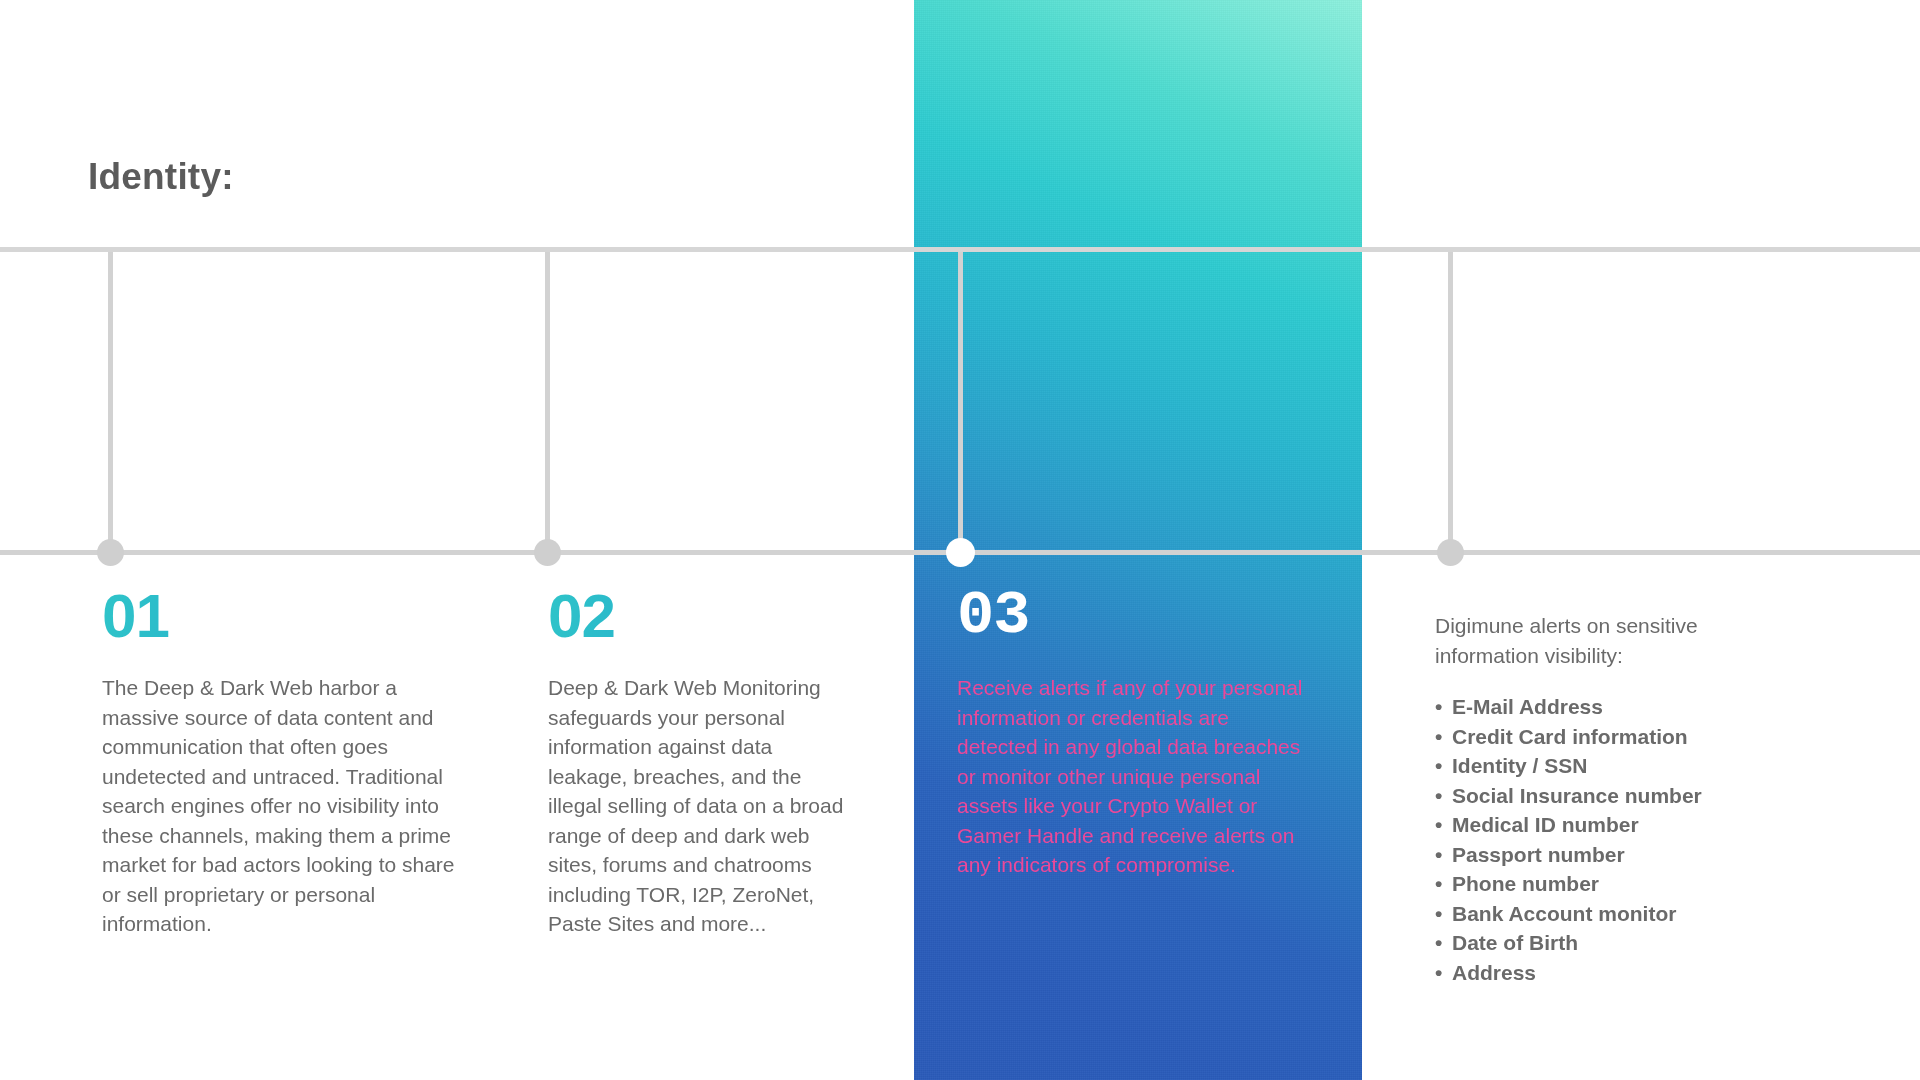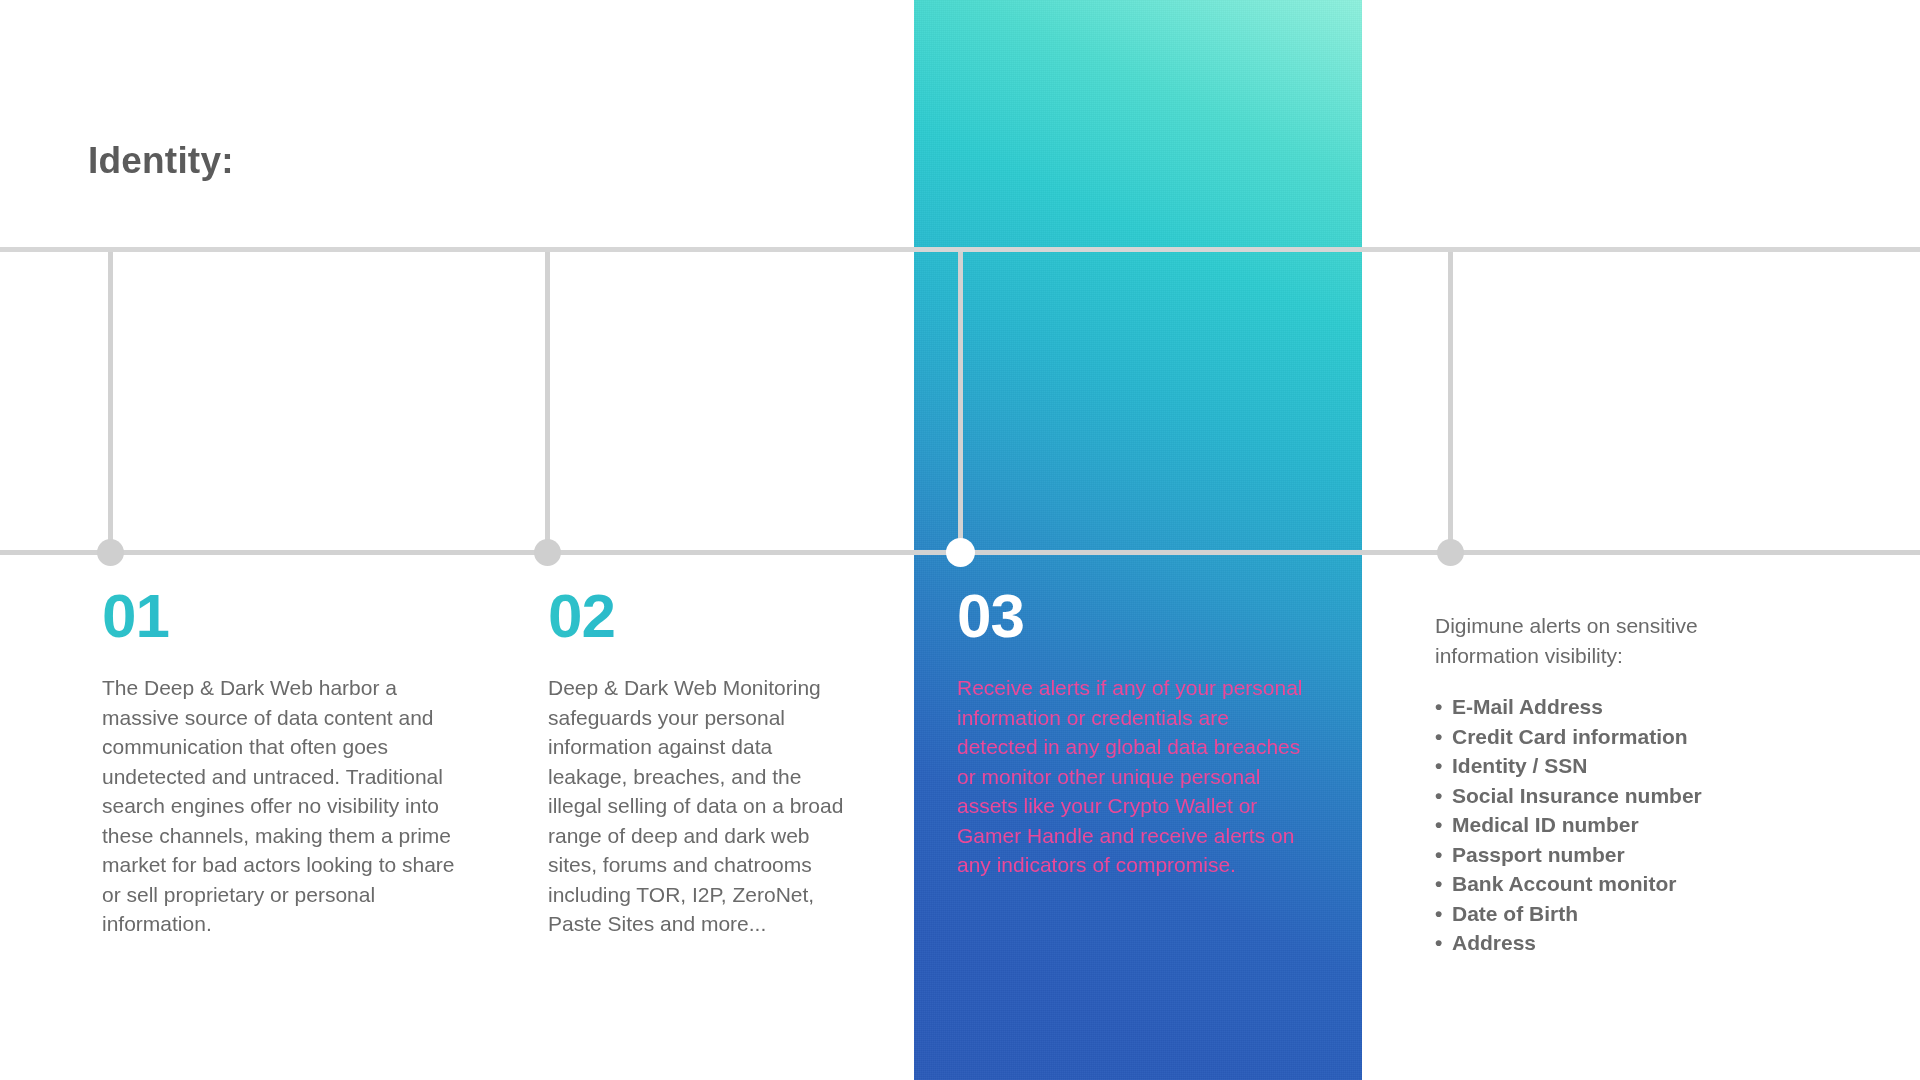--- a/index.html
+++ b/index.html
@@ -31,21 +31,21 @@
     content:"";
     position:absolute; inset:0;
     opacity:.30;
     background-image:
       repeating-linear-gradient(0deg, rgba(255,255,255,.055) 0 1px, rgba(0,0,0,.045) 1px 2px),
       repeating-linear-gradient(90deg, rgba(255,255,255,.05) 0 1px, rgba(0,0,0,.04) 1px 2px);
   }
 
   
   .page-title {
-    position:absolute; left:88px; top:140px;
+    position:absolute; left:88px; top:156px;
     font-size:37px; font-weight:bold; color:#5b5b5b;
     letter-spacing:.2px;
   }
 
   
   .rule-top {
     position:absolute; left:0; top:247px; width:1920px; height:5px;
     background:#d6d6d6;
   }
   .rule-main {
@@ -69,21 +69,21 @@
     font-size:62px; font-weight:bold; line-height:1; letter-spacing:-1px;
     background:linear-gradient(100deg,#2fc4c9 0%, #29b7cb 30%, #1f8fc4 65%, #1668b8 100%);
     -webkit-background-clip:text; background-clip:text;
     -webkit-text-fill-color:transparent; color:transparent;
   }
   .col .body {
     margin-top:26px;
     font-size:21px; line-height:29.5px; color:#6a6a6a;
   }
   .col.on-panel .num {
-    background:none; -webkit-text-fill-color:#ffffff; color:#ffffff;
+    background:none; -webkit-text-fill-color:#ffffff; color:#ffffff;font-family:Liberation Mono, monospace;
   }
   .col.on-panel .body { color:#ec4899; }
 
   .bullets { margin-top:22px; list-style:none; }
   .bullets li {
     font-size:21px; line-height:29.5px; color:#6a6a6a;
     padding-left:17px; position:relative;font-weight:bold;
   }
   .bullets li::before{
     content:"\2022"; position:absolute; left:0; top:0; color:#6a6a6a;
@@ -133,19 +133,20 @@
 
   <div class="col" id="c4">
     <div class="body">Digimune alerts on sensitive information visibility:</div>
     <ul class="bullets">
         <li>E-Mail Address</li>
         <li>Credit Card information</li>
         <li>Identity / SSN</li>
         <li>Social Insurance number</li>
         <li>Medical ID number</li>
         <li>Passport number</li>
+        <li>Phone number</li>
         <li>Bank Account monitor</li>
         <li>Date of Birth</li>
         <li>Address</li>
       </ul>
   </div>
 
 </div>
 
 </body></html>

